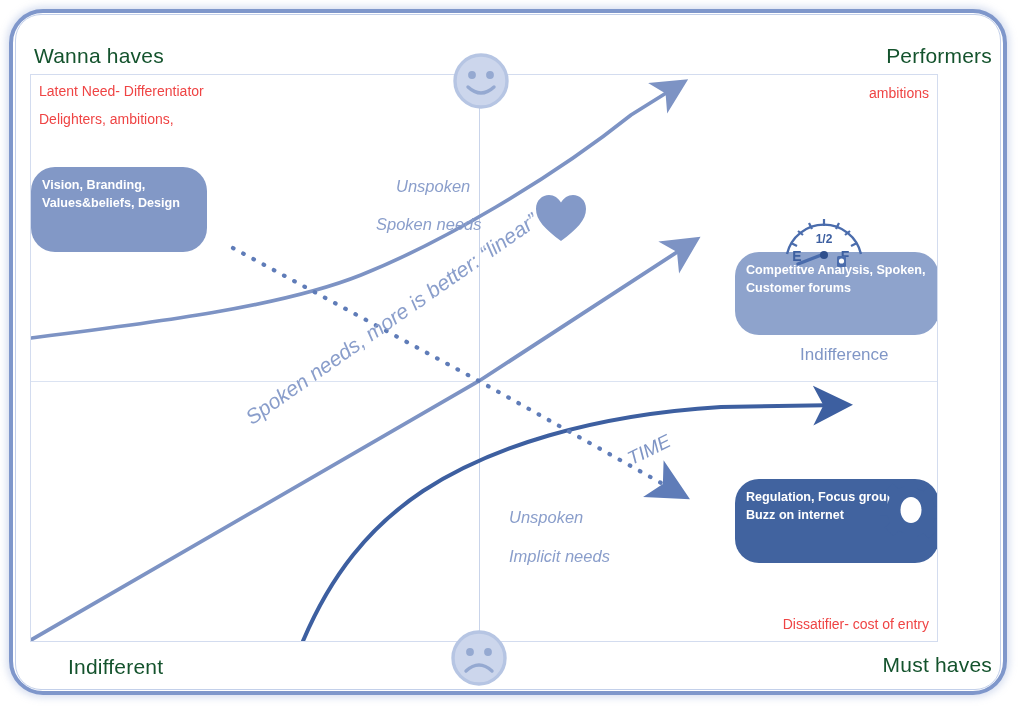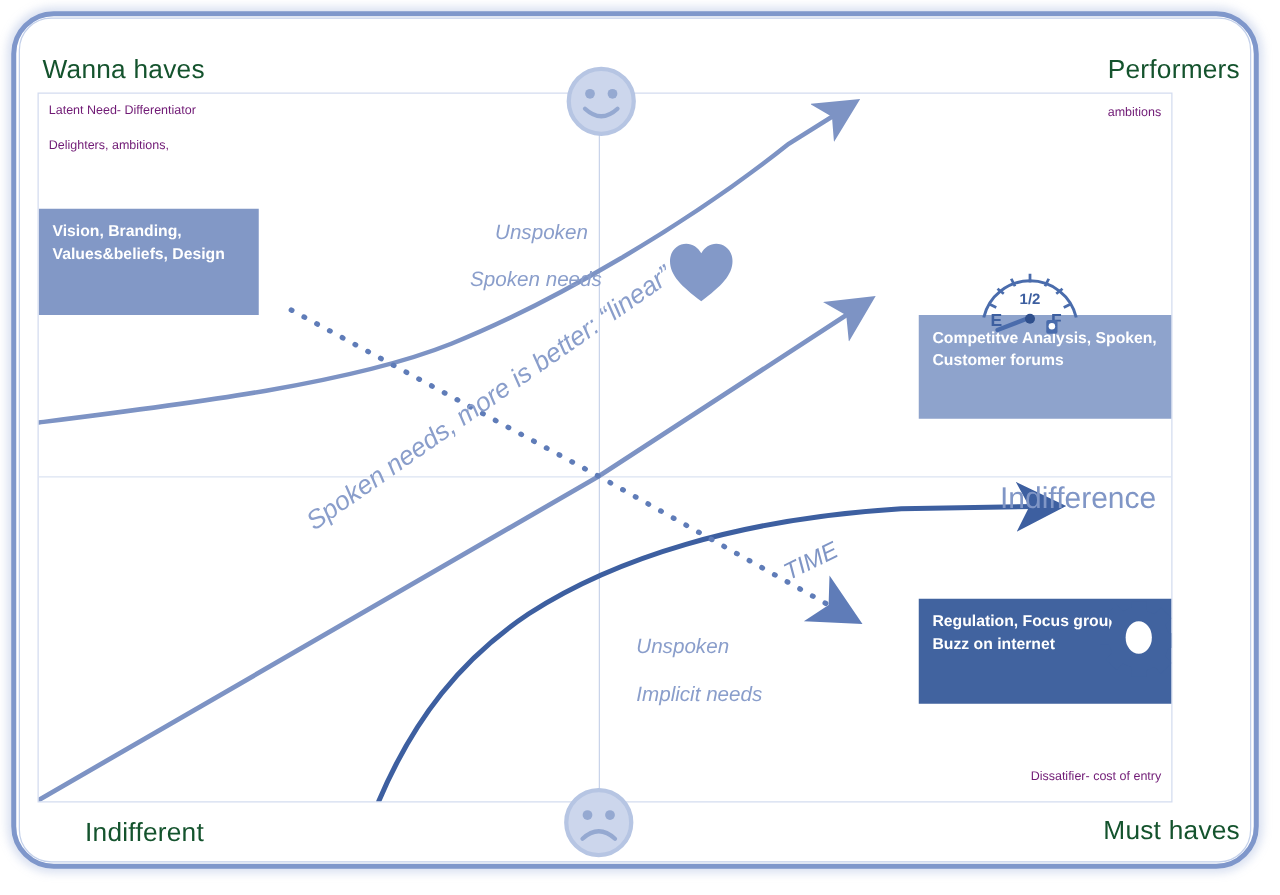--- a/index.html
+++ b/index.html
@@ -65,61 +65,61 @@
     white-space: nowrap;
     letter-spacing: .2px;
   }
   .t-wanna   { left: 34px;  top: 44px; }
   .t-perform { right: 32px; top: 44px; }
   .t-indiff  { left: 32px;  top: 655px; margin-left: 36px; }
   .t-must    { right: 32px; top: 653px; }
   
   .note {
     position: absolute;
-    font-size: 10px;
-    color: #701a75;
+    font-size: 14px;
+    color: #ef4444;
     white-space: nowrap;
   }
   .n-latent     { left: 8px;  top: 8px; }
   .n-delighters { left: 8px;  top: 36px; }
   .n-satisfiers { right: 8px; top: 10px; }
   .n-dissat     { right: 8px; top: 541px; }
   
   .callout {
     position: absolute;
     color: #ffffff;
     font-size: 12.6px;
     font-weight: bold;
     line-height: 1.45;
     padding: 9px 11px 17px 11px;
     box-sizing: border-box;
     white-space: pre-line;
+    border-radius: 24px;
   }
   .box-vision   { left: 0px;   top: 92px;  width: 176px; height: 85px;  background: #8298c6; }
   .box-compet   { left: 704px; top: 177px; width: 204px; height: 83px;  background: #8ea3cc; }
   .box-regul    { left: 704px; top: 404px; width: 204px; height: 84px;  background: #41639f; }
   
   .ilabel {
     position: absolute;
     font-size: 16.5px;
     font-style: italic;
     color: #8a9ecb;
     white-space: nowrap;
   }
   .l-uns1 { left: 365px; top: 102px; }
   .l-lat1 { left: 345px; top: 140px; }
   .l-uns2 { left: 478px; top: 433px; }
   .l-imp2 { left: 478px; top: 472px; }
   .l-indifference {
     position: absolute;
     left: 769px; top: 270px;
-    font-size: 24px;
+    font-size: 17px;
     color: #8096c6;
     white-space: nowrap;
-    margin-top: 40px;
   }
   
   .rot-spoken {
     position: absolute;
     left: 210px; top: 335px;
     font-size: 21px;
     font-style: italic;
     color: #8a9ecb;
     white-space: nowrap;
     transform: rotate(-35deg);

